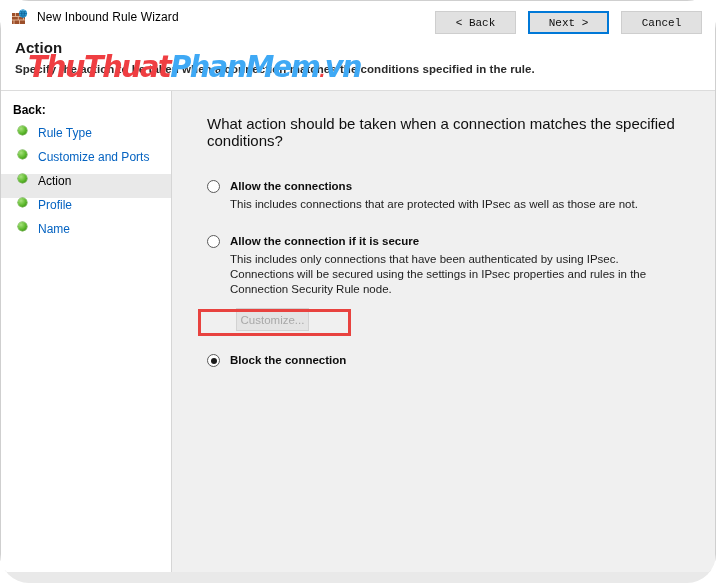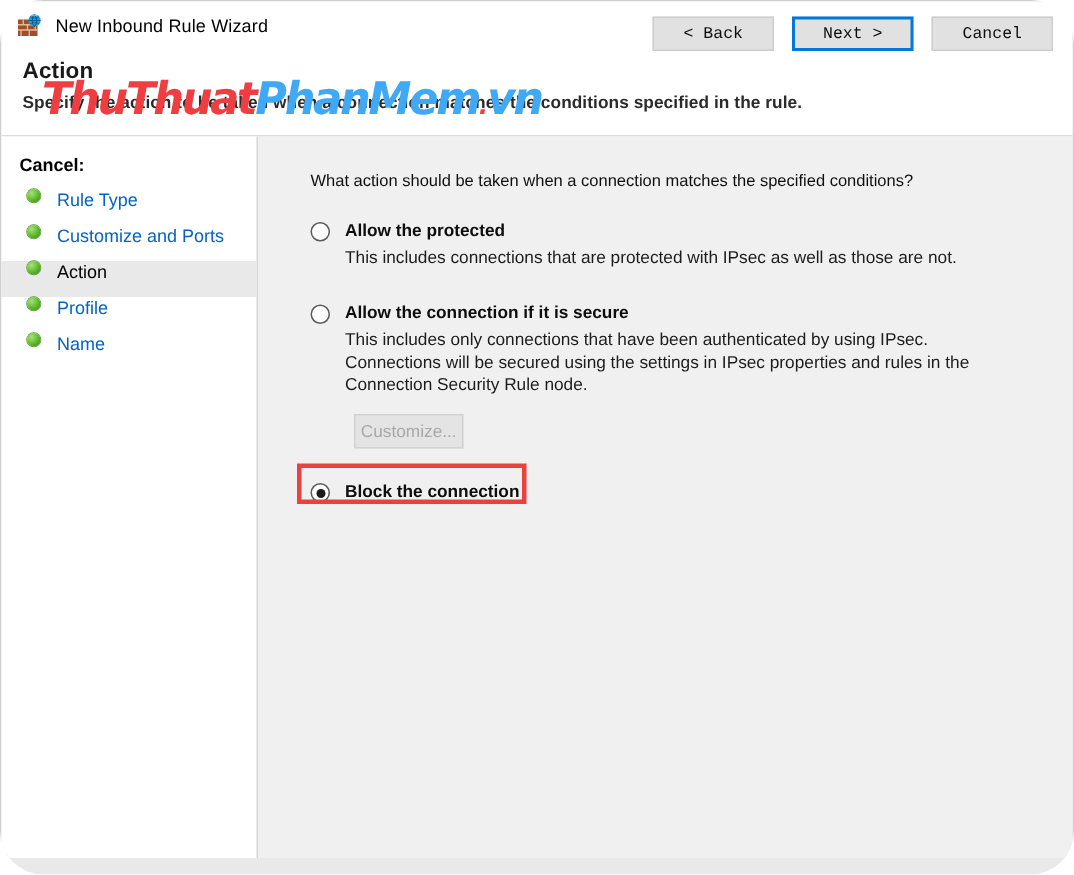--- a/index.html
+++ b/index.html
@@ -187,23 +187,23 @@
   
   .content {
     flex: 1;
     background: #f0f0f0;
     position: relative;
     padding-left: 35px;
     padding-top: 24px;
     box-sizing: border-box;
   }
   .question {
-    font-size: 11px;
+    font-size: 15px;
     color: #0f0f0f;
-    margin-bottom: 20px;
+    margin-bottom: 30px;
   }
   .option { position: relative; }
   .option + .option { margin-top: 22px; }
   .opt-head {
     display: flex;
     align-items: flex-start;
     position: relative;
     cursor: default;
   }
   .radio {
@@ -348,21 +348,21 @@
     </div>
 
     <div class="header">
       <div class="header-title">Action</div>
       <div class="header-sub">Specify the action to be taken when a connection matches the conditions specified in the rule.</div>
     </div>
 
     <div class="body-split">
 
       <div class="sidebar">
-        <div class="steps-label">Cancel:</div>
+        <div class="steps-label">Back:</div>
 
         <div class="step">
           <span class="step-bullet"></span>
           <span class="step-label">Rule Type</span>
         </div>
 
         <div class="step">
           <span class="step-bullet"></span>
           <span class="step-label">Customize and Ports</span>
         </div>
@@ -383,21 +383,21 @@
         </div>
       </div>
 
       <div class="content">
 
         <div class="question">What action should be taken when a connection matches the specified conditions?</div>
 
         <div class="option">
           <div class="opt-head">
             <span class="radio"></span>
-            <span class="opt-title">Allow the protected</span>
+            <span class="opt-title">Allow the connections</span>
           </div>
           <div class="opt-desc">This includes connections that are protected with IPsec as well as those are not.</div>
         </div>
 
         <div class="option">
           <div class="opt-head">
             <span class="radio"></span>
             <span class="opt-title">Allow the connection if it is secure</span>
           </div>
           <div class="opt-desc">This includes only connections that have been authenticated by using IPsec.  Connections will be secured using the settings in IPsec properties and rules in the Connection Security Rule node.</div>

